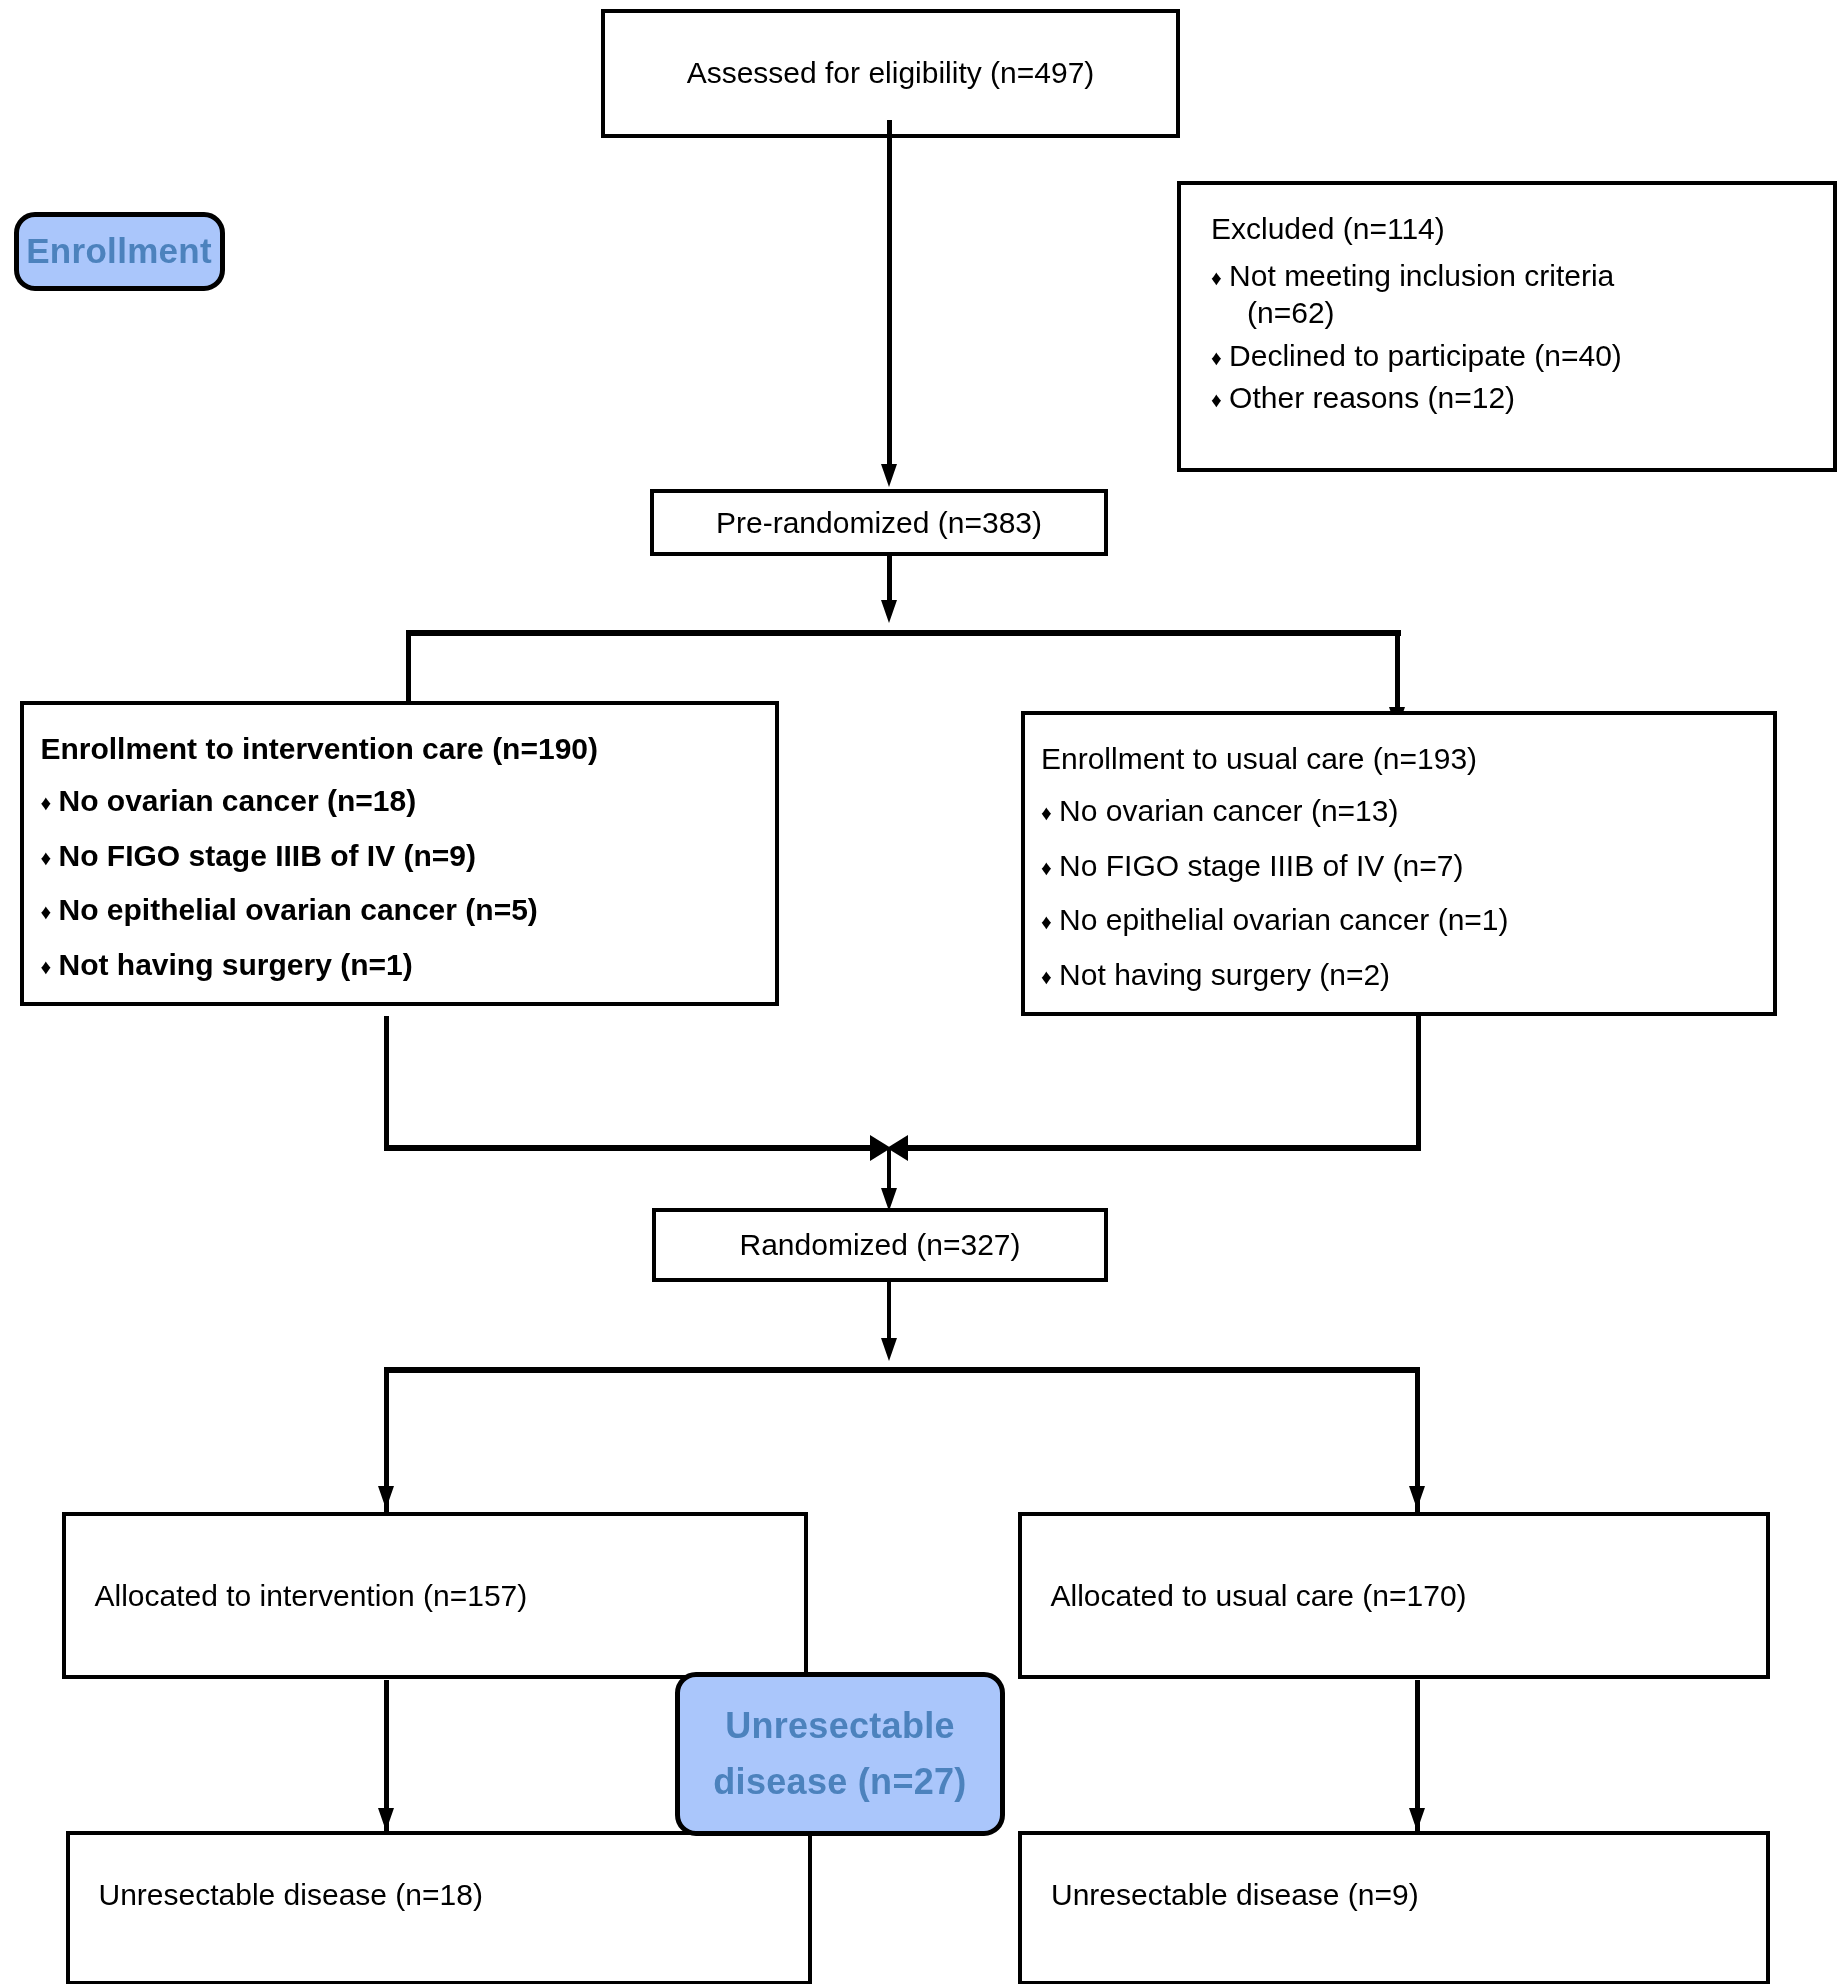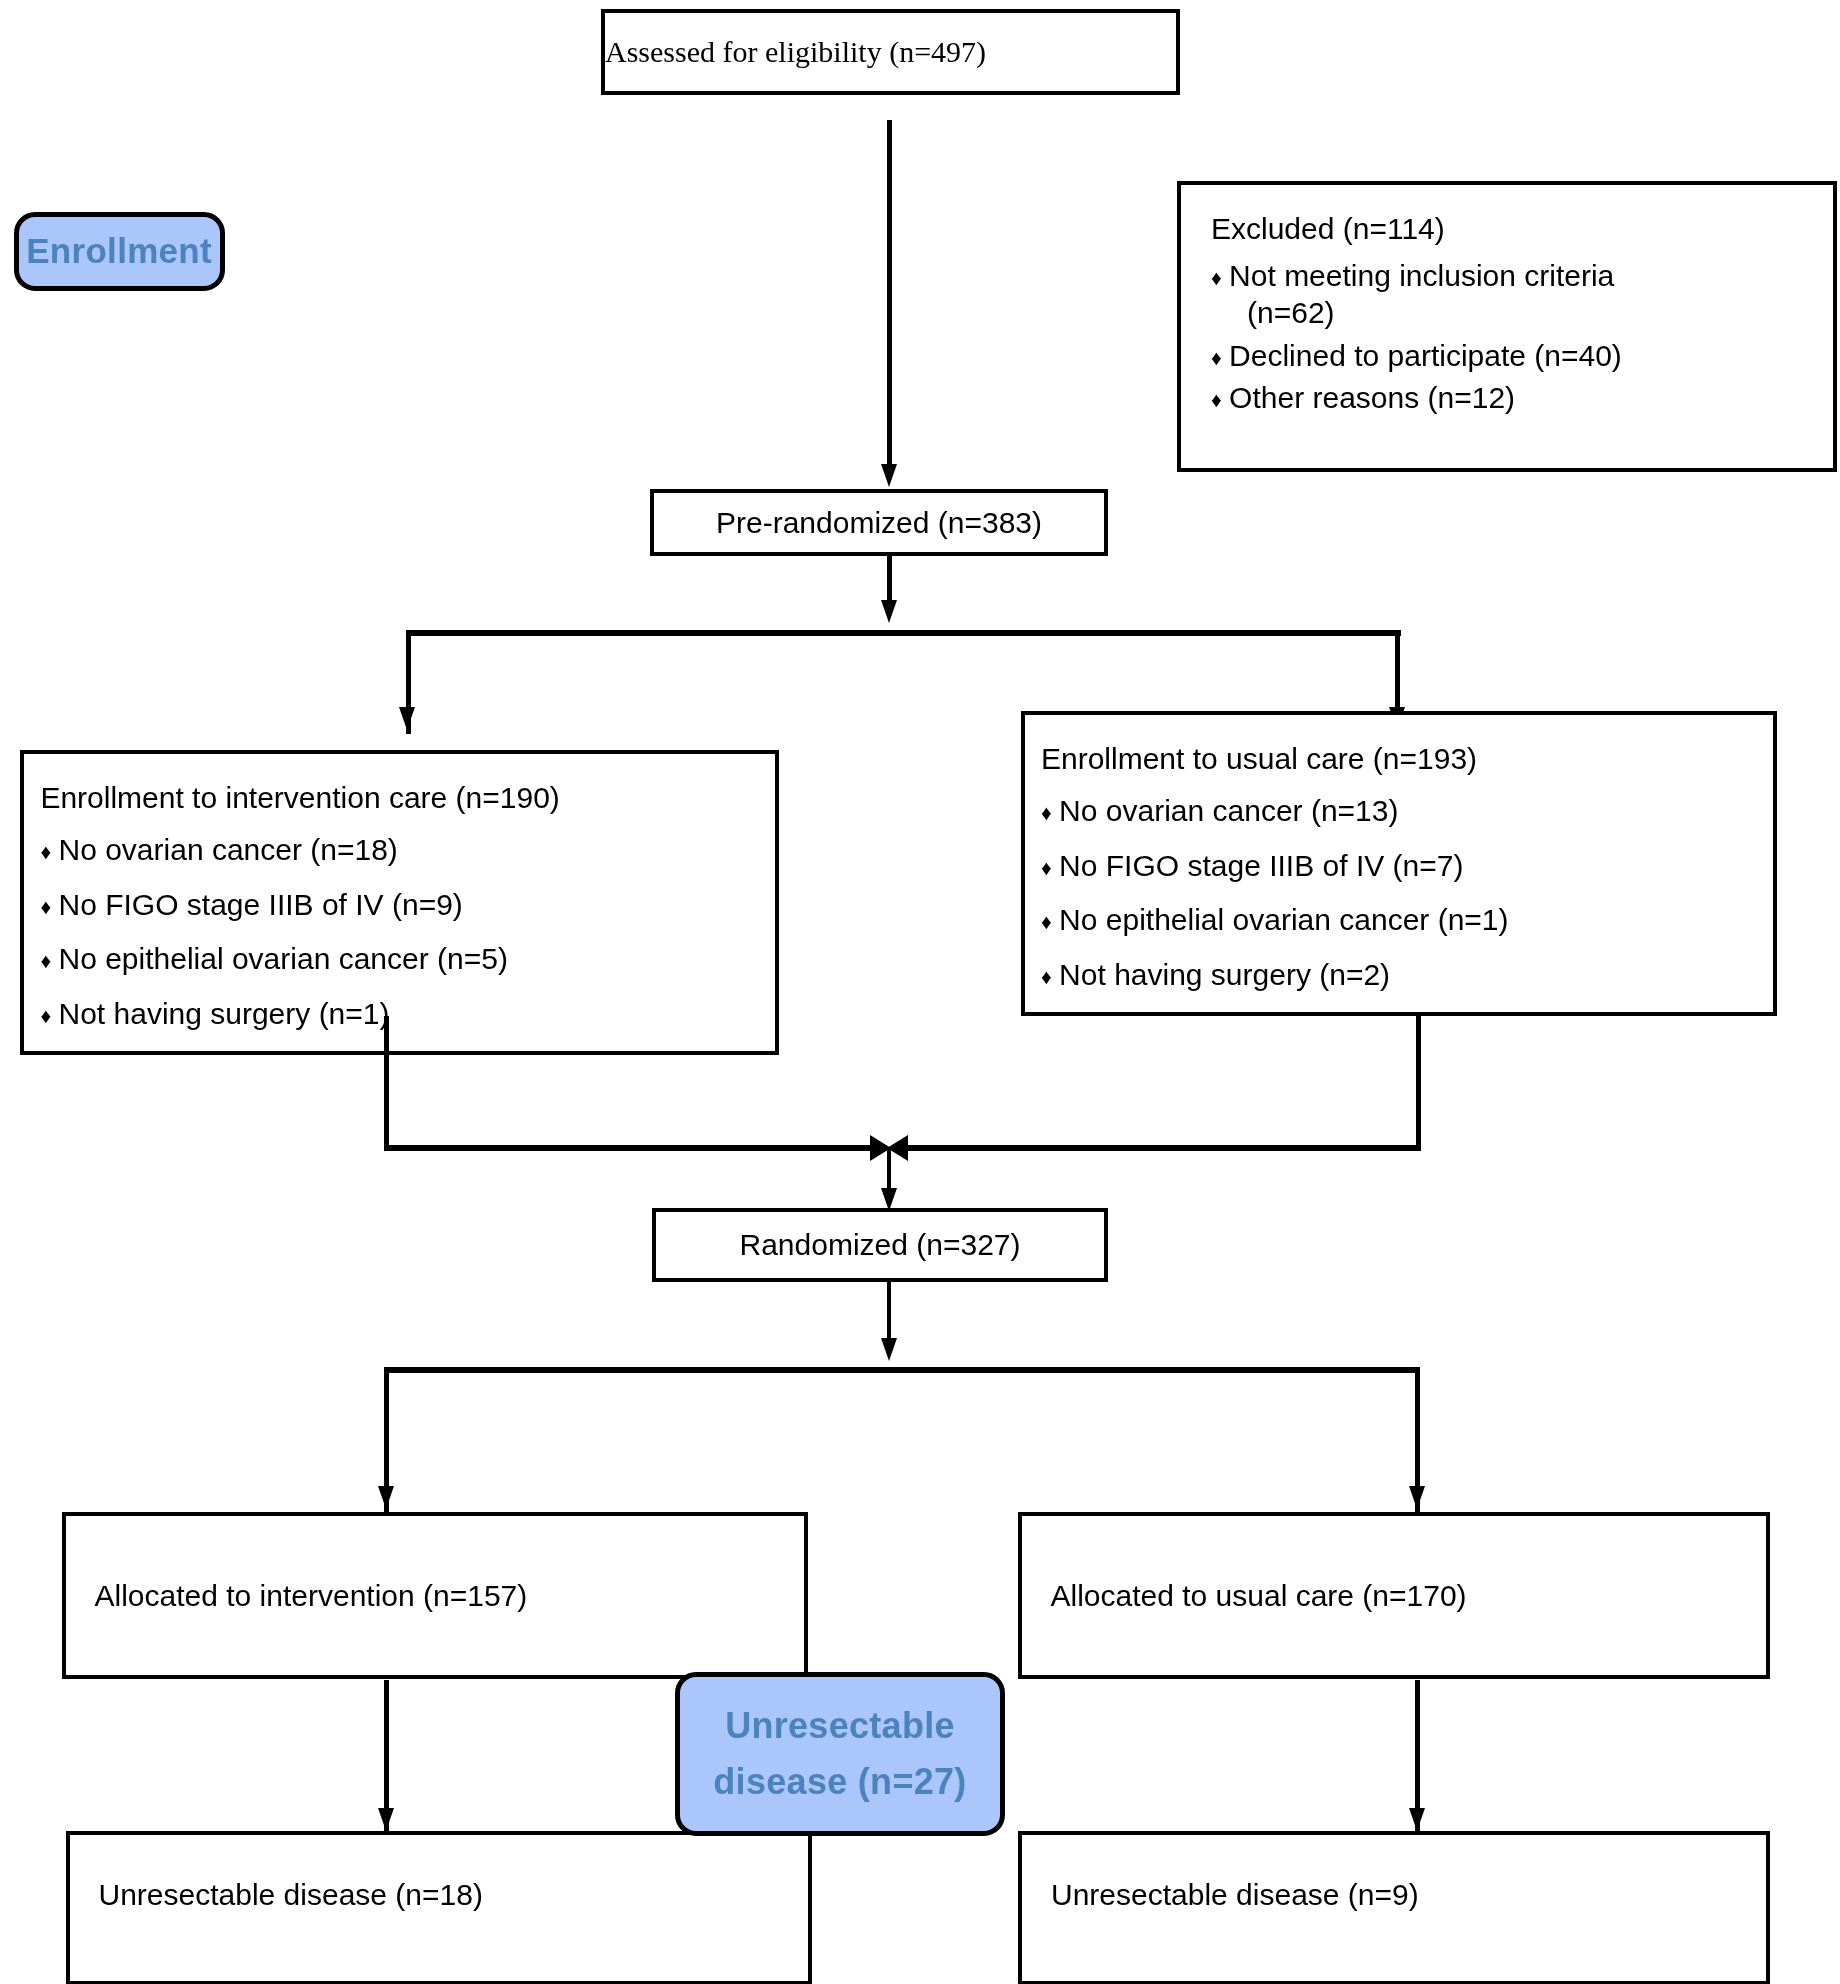--- a/index.html
+++ b/index.html
@@ -112,21 +112,21 @@
     border-top: 13.6px solid transparent;
     border-bottom: 13.6px solid transparent;
     border-right: 21px solid #000000;
   }
 </style>
 </head>
 <body>
 
 <div id="canvas">
 
-  <div class="node" style="left:601px; top:8.7px; width:579px; height:86px; font-family:Liberation Serif, serif;">
+  <div class="node" style="left:601px; top:8.7px; width:579px; height:129px; align-items:center;">
     <div class="node-title">Assessed for eligibility (n=497)</div>
   </div>
 
   <div class="vline" style="left:887px; top:120px; width:5px; height:347px;"></div>
   <div class="arrow-down slim" style="left:881px; top:464px;"></div>
 
   <div class="badge" style="left:13.6px; top:212px; width:211px; height:79px; background:#AAC6FB; color:#4C82BD; font-size:35px;">
     <span>Enrollment</span>
   </div>
 
@@ -153,21 +153,21 @@
   </div>
 
   <div class="vline" style="left:887px; top:556px; width:5px; height:46px;"></div>
   <div class="arrow-down slim" style="left:881px; top:600px;"></div>
   <div class="hline" style="left:406px; top:630px; width:995px; height:5.6px;"></div>
   <div class="vline" style="left:406px; top:630px; width:5px; height:104px;"></div>
   <div class="vline" style="left:1395px; top:630px; width:5px; height:104px;"></div>
   <div class="arrow-down slim" style="left:399px; top:707px;"></div>
   <div class="arrow-down slim" style="left:1389px; top:707px;"></div>
 
-  <div class="node topalign" style="left:20.4px; top:750px; width:759px; height:305px; padding:27px 0 0 16px;">
+  <div class="node topalign" style="left:20.4px; top:701px; width:759px; height:305px; padding:27px 0 0 16px;font-weight:bold;">
     <div class="node-title">Enrollment to intervention care (n=190)</div>
     <ul class="bullets" style="margin-top:18.6px;">
       <li style="margin-bottom:21px;">
         <span class="dia">♦</span><span>No ovarian cancer (n=18)</span>
       </li>
       <li style="margin-bottom:21px;">
         <span class="dia">♦</span><span>No FIGO stage IIIB of IV (n=9)</span>
       </li>
       <li style="margin-bottom:21px;">
         <span class="dia">♦</span><span>No epithelial ovarian cancer (n=5)</span>

